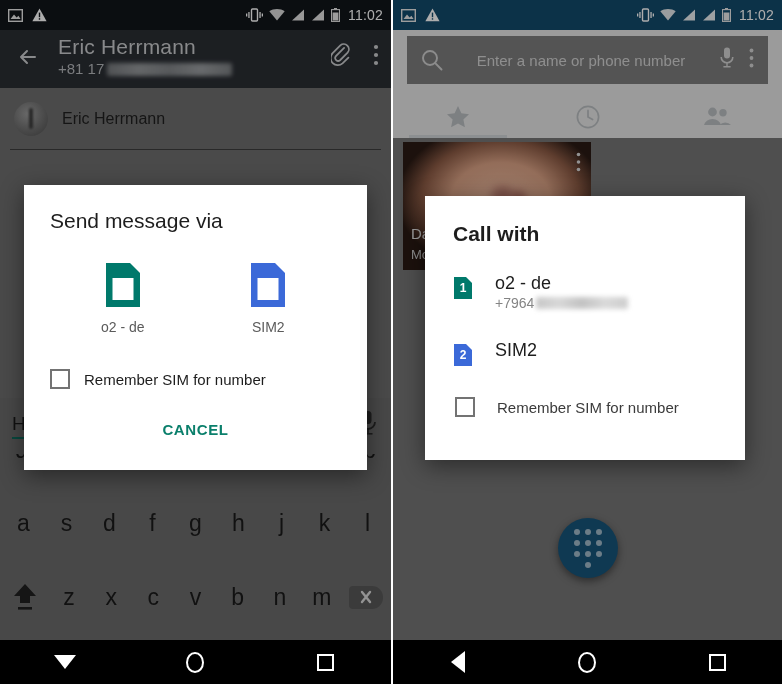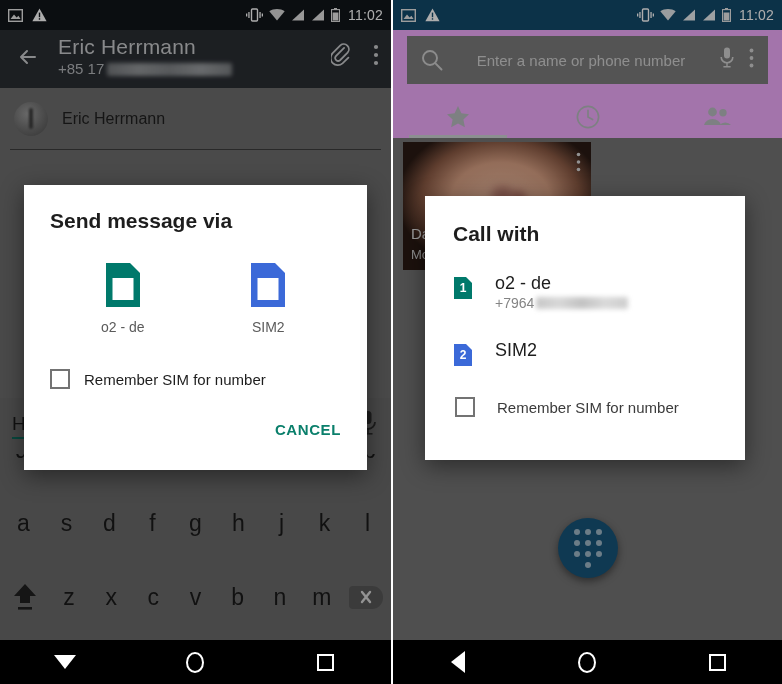--- a/index.html
+++ b/index.html
@@ -69,21 +69,21 @@
   .spaceplate { width: 150px; height: 20px; background: #787878; border-radius: 3px; margin: 0 auto; }
   .key.emoji { flex: 0 0 52px; }
   .emoji-circle { width: 36px; height: 36px; border-radius: 50%; background: #0e6b5b; margin: 0 auto;
     position: relative; }
   .shift-key { width: 26px; height: 30px; margin: 0 auto; position: relative; }
   .del-key { width: 34px; height: 23px; background: #585858; border-radius: 4px 11px 11px 4px; margin: 0 auto; position: relative; }
   .key.k123 { flex: 0 0 56px; font-size: 15px; }
   .key.comma, .key.period { flex: 0 0 44px; font-size: 20px; }
 
   
-  .dial-top { position: absolute; top: 0; left: 0; right: 0; height: 138px; background: #f0abfc; z-index: 25; }
+  .dial-top { position: absolute; top: 0; left: 0; right: 0; height: 138px; background: #e5e5e5; z-index: 25; }
   .searchbar { position: absolute; top: 36px; left: 14px; right: 14px; height: 48px;
     background: #7d7d7d; display: flex; align-items: center; padding: 0 14px; }
   .search-ph { flex: 1; text-align: center; color: #d2d2d2; font-size: 15px; }
   .tabs { position: absolute; top: 96px; left: 0; right: 0; height: 42px; display: flex; }
   .tab { flex: 1; display: flex; align-items: center; justify-content: center; position: relative; }
   .tab.active:after { content:""; position: absolute; left: 16px; right: 16px; bottom: 0; height: 3px; background: #cfd3d6; }
 
   .dial-body { position: absolute; top: 138px; left: 0; right: 0; bottom: 44px; background: #757575; z-index: 5; }
   .contact-card { position: absolute; left: 10px; top: 4px; width: 188px; height: 128px; background: #1c1411; overflow: hidden; }
   .contact-photo { position: absolute; inset: 0;
@@ -101,21 +101,21 @@
     box-shadow: 0 3px 8px rgba(0,0,0,.45); }
   .dialgrid { display: grid; grid-template-columns: repeat(3, 6px); gap: 5px; justify-items: center; position: relative; }
   .dialgrid i { width: 6px; height: 6px; border-radius: 50%; background: #9fb8c8; display: block; }
   .dialgrid .last { grid-column: 2; }
 
   
   .scrim { position: absolute; inset: 0; background: rgba(0,0,0,.32); z-index: 50; }
   .dialog { position: absolute; background: #fff; z-index: 60; box-shadow: 0 6px 22px rgba(0,0,0,.45); }
 
   .dlg-left { left: 24px; top: 185px; width: 343px; height: 285px; }
-  .dlg-title { font-size: 21px; color: #1d1d1d; font-weight: bold; }
+  .dlg-title { font-size: 21px; color: #1d1d1d; font-weight: normal; }
   .sim-row { display: flex; }
   .sim-opt { flex: 1; display: flex; flex-direction: column; align-items: center; }
   .sim-card { width: 38px; height: 48px; position: relative; }
   .sim-label { margin-top: 10px; font-size: 14px; color: #5b5b5b; }
   .chk { width: 20px; height: 20px; border: 2px solid #737373; background: #fff; flex: 0 0 20px; }
   .chk-row { display: flex; align-items: center; gap: 14px; }
   .chk-label { font-size: 15px; color: #1d1d1d; }
   .cancel-btn { color: #0a7f6b; font-size: 15px; font-weight: bold; letter-spacing: .6px; }
 
   .dlg-right { left: 423px; top: 196px; width: 320px; height: 264px; }
@@ -188,21 +188,21 @@
 
     <div class="msg-appbar">
       <div class="back-arrow">
         <svg width="34" height="34" viewBox="0 0 34 34">
             <path d="M23 17 H9 M15 11 L9 17 L15 23" fill="none" stroke="#c9cbcd" stroke-width="2" stroke-linecap="round" stroke-linejoin="round"></path>
           </svg>
       </div>
       <div class="msg-titlewrap">
         <div class="msg-title">Eric Herrmann</div>
         <div class="msg-sub">
-          <span>+85 17</span>
+          <span>+81 17</span>
           <span class="blur-bar"></span>
         </div>
       </div>
       <div class="appbar-icons">
         <span>
           <svg width="24" height="26" viewBox="0 0 24 26">
               <path d="M17.5 7.5 L8.6 16.4 a3.2 3.2 0 0 0 4.5 4.5 l8.2-8.2 a5.6 5.6 0 0 0 -7.9 -7.9 l-8.6 8.6 a7.8 7.8 0 0 0 11 11 l6.4-6.4" fill="none" stroke="#c9cbcd" stroke-width="1.9" stroke-linecap="round" transform="translate(-3,-1) scale(0.92)"></path>
             </svg>
         </span>
         <span>
@@ -306,21 +306,21 @@
                   <rect x="8.5" y="17" width="21" height="22" fill="#fff"></rect>
                 </svg>
             </div>
             <div class="sim-label">SIM2</div>
           </div>
         </div>
         <div class="chk-row" style="margin-top:34px">
           <span class="chk"></span>
           <span class="chk-label">Remember SIM for number</span>
         </div>
-        <div style="text-align:right; margin-top:32px">
+        <div style="text-align:center; margin-top:32px">
           <span class="cancel-btn">CANCEL</span>
         </div>
       </div>
     </div>
 
     <div class="navbar">
       <div class="nav-btn">
           <span class="tri-down"></span>
         </div>
       <div class="nav-btn">

